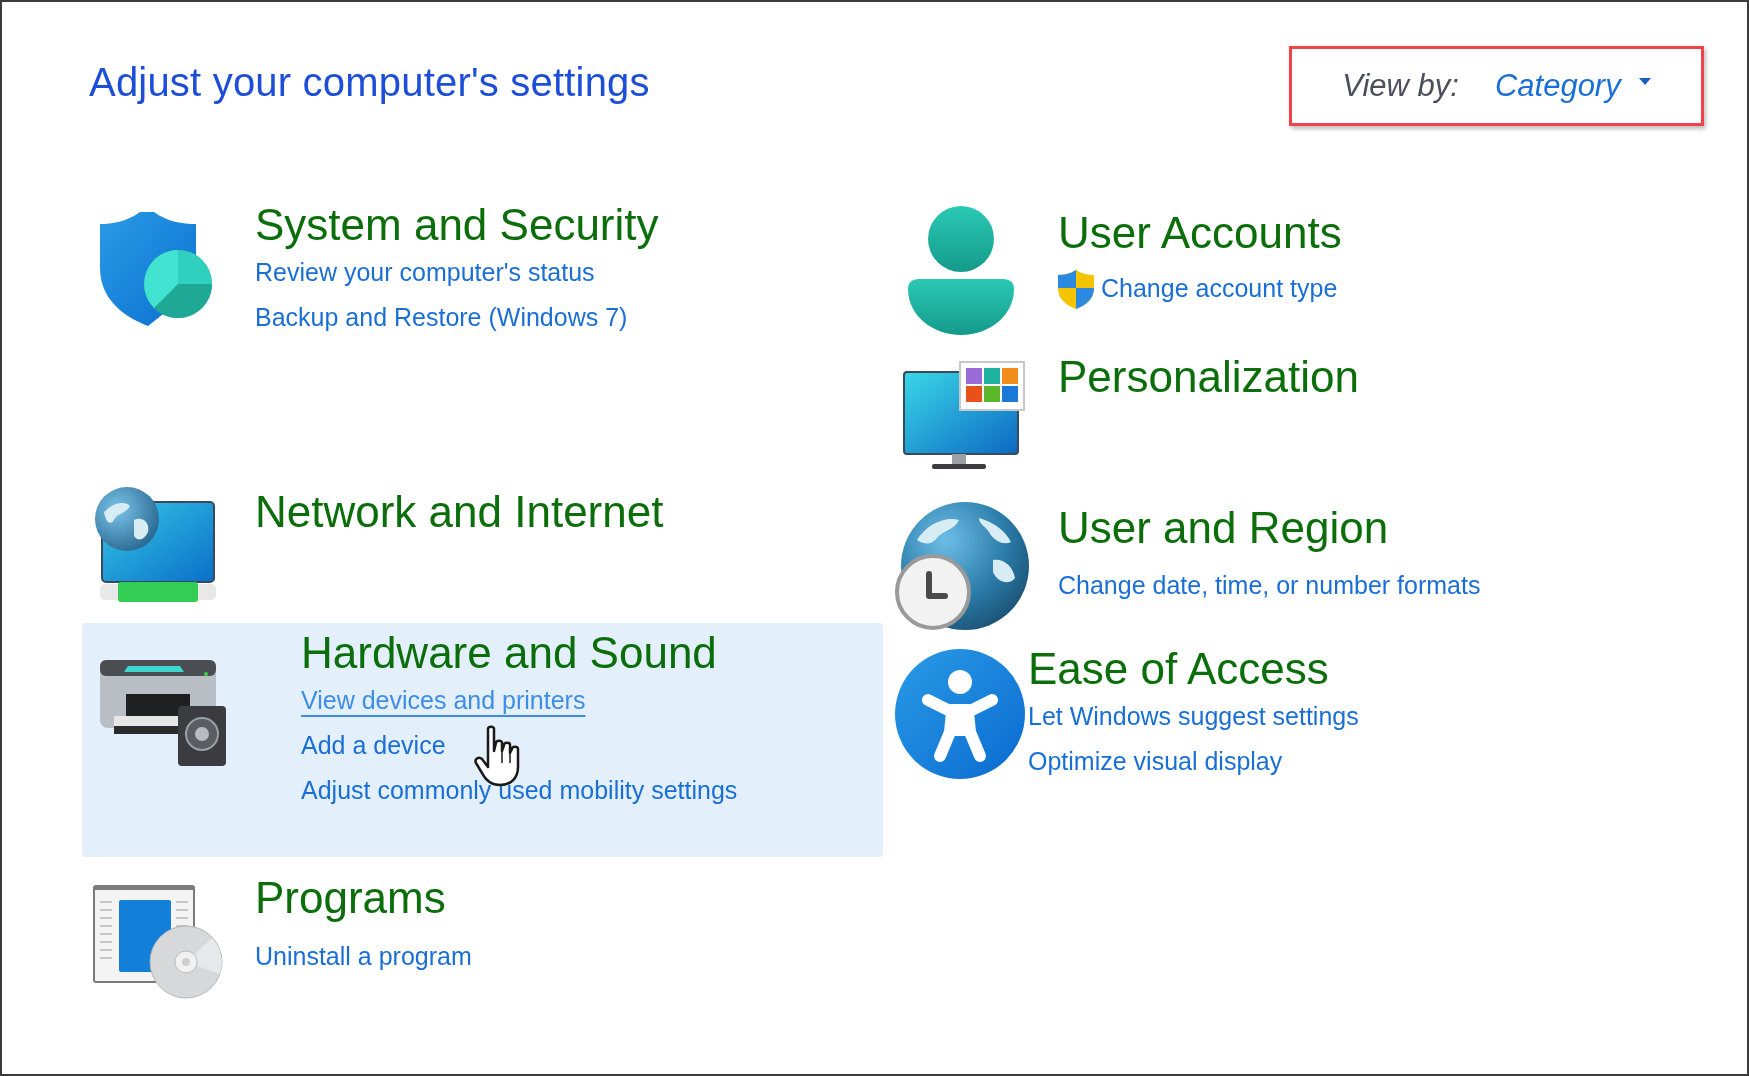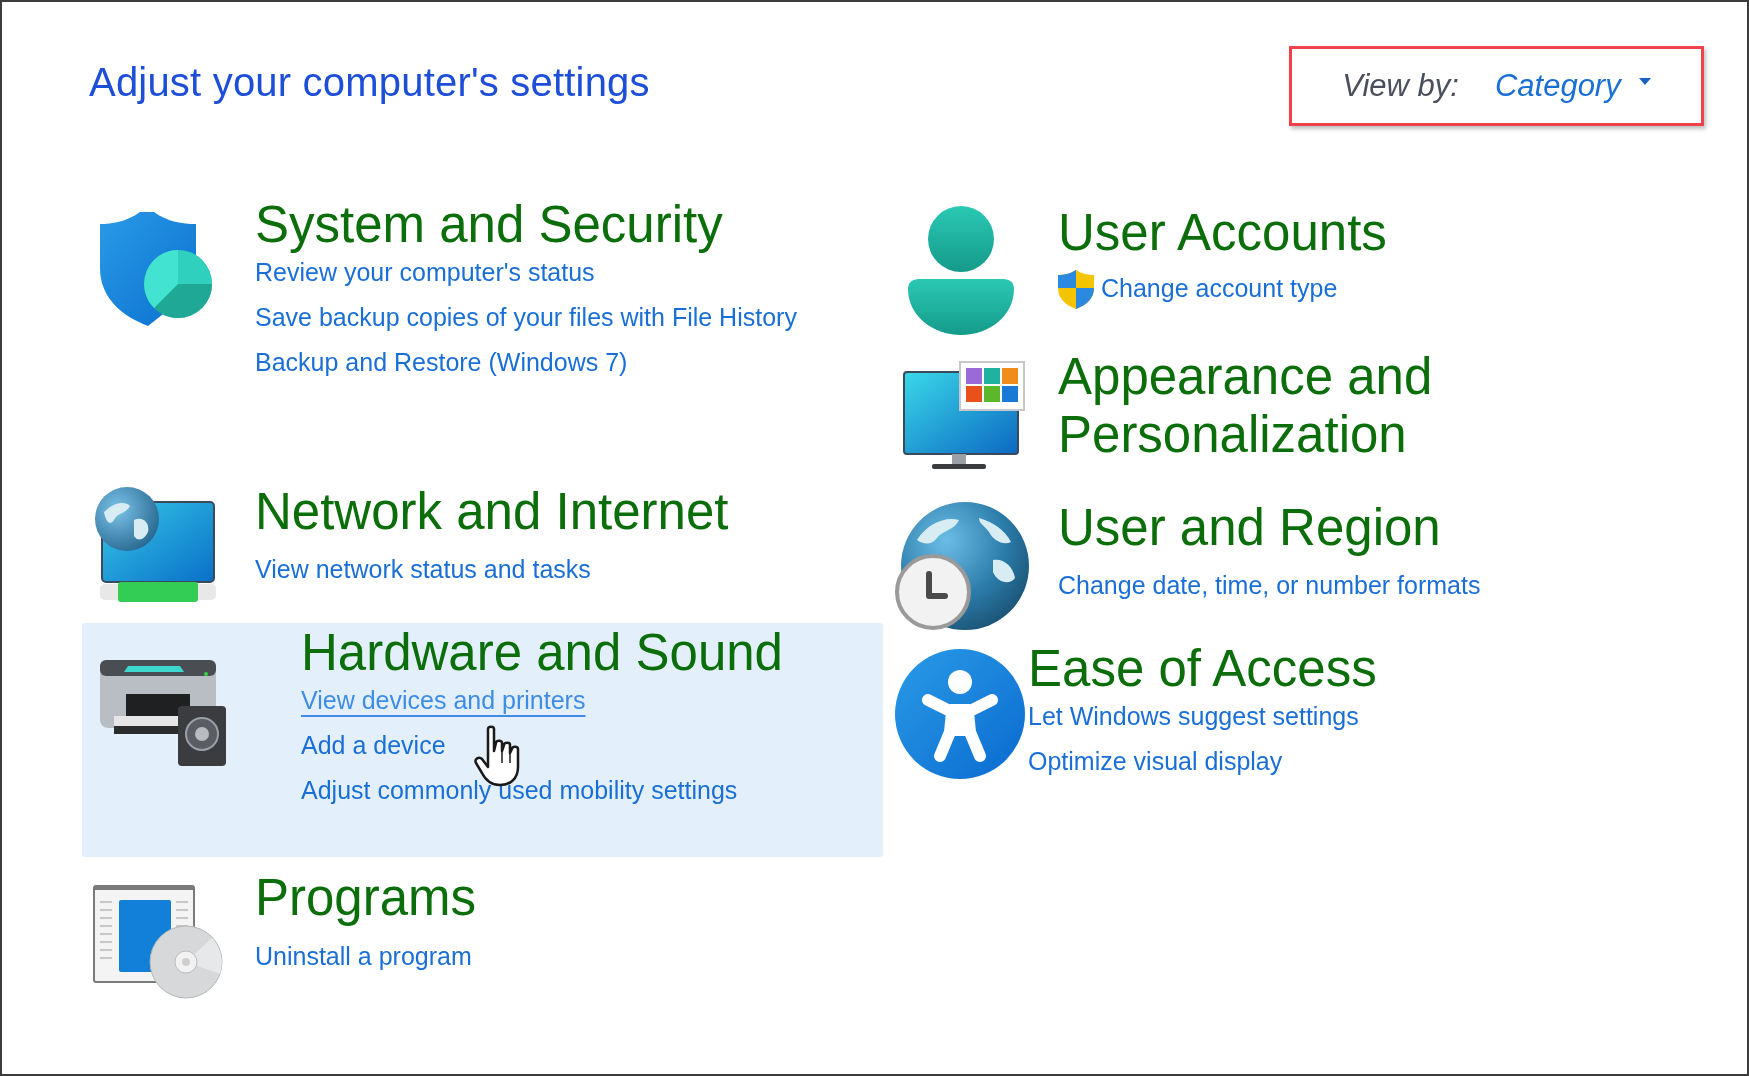--- a/index.html
+++ b/index.html
@@ -25,21 +25,21 @@
   }
   .viewby-label { font-size:31px; color:#4a4f5c; }
   .viewby-select { font-size:31px; color:#1a6fd6; display:flex; align-items:center; gap:18px; cursor:pointer;justify-content:center; }
   .caret { width:0; height:0; border-left:6px solid transparent; border-right:6px solid transparent; border-top:7px solid #1a5fc2; margin-top:-10px; }
 
   .highlight {
     position:absolute; left:82px; top:623px; width:801px; height:234px;
     background:#e3f0fc; border-radius:3px;
   }
   .cat { position:absolute; }
-  .cat-title { font-size:51px; color:#0b6e0b; line-height:50px; white-space:nowrap; cursor:pointer; }
+  .cat-title { font-size:44px; color:#0b6e0b; line-height:50px; white-space:nowrap; cursor:pointer; }
   .cat-link { display:block; font-size:25px; color:#1a6fd6; line-height:45px; cursor:pointer; white-space:nowrap; }
   .cat-link.wrap { white-space:normal; width:600px; line-height:45px; }
   .cat-link.hover { color:#3d8ce6; text-decoration:underline; text-underline-offset:6px; }
   .icon { position:absolute; }
   .uac-link { display:flex; align-items:center; gap:4px; }
   .cursor { position:absolute; left:474px; top:725px; }
 </style>
 </head>
 <body>
 
@@ -68,21 +68,20 @@
     <path d="M44 4 C30 14 16 16 4 16 L4 60 C4 90 26 108 52 118 L100 80 L100 16 C86 16 72 14 58 4 Z" fill="url(#shg)"></path>
     <circle cx="82" cy="76" r="34" fill="#22b2a0"></circle>
     <path d="M82 76 L82 42 A34 34 0 0 1 116 76 Z" fill="#2fd0be"></path>
     <path d="M82 76 L116 76 A34 34 0 0 1 58 100 Z" fill="#1fa896"></path>
     <path d="M82 76 L58 100 A34 34 0 0 1 82 42 Z" fill="#42e3d1"></path>
   </svg>
 </div>
 <div class="cat" style="left:255px;top:200px;">
   <div class="cat-title">System and Security</div>
   <a class="cat-link">Review your computer's status</a>
-  <a class="cat-link wrap">Save backup copies of your files with File History</a>
   <a class="cat-link">Backup and Restore (Windows 7)</a>
 </div>
 
 <div class="icon" style="left:94px;top:486px;">
   <svg width="126" height="126" viewBox="0 0 126 126">
     <defs>
       <linearGradient id="ng" x1="0" y1="0" x2="1" y2="1">
           <stop offset="0" stop-color="#35c8e6"></stop>
           <stop offset="1" stop-color="#0a6fc8"></stop>
         </linearGradient>
@@ -95,21 +94,20 @@
     <rect x="6" y="98" width="116" height="16" rx="5" fill="#e8e8e8"></rect>
     <rect x="24" y="96" width="80" height="20" rx="3" fill="#33cc55"></rect>
     <circle cx="33" cy="33" r="32" fill="url(#glb)"></circle>
     <path d="M10 26 C18 18 30 14 36 20 C32 28 24 26 20 34 C16 40 12 36 10 26 Z" fill="#d8ecf4"></path>
     <path d="M40 34 C48 30 56 36 54 46 C50 54 44 56 40 50 Z" fill="#d8ecf4"></path>
   </svg>
 </div>
 <div class="cat" style="left:255px;top:487px;">
   <div class="cat-title">Network and Internet</div>
   <div style="height:10px"></div>
-  <a class="cat-link">View network status and tasks</a>
 </div>
 
 <div class="icon" style="left:98px;top:658px;">
   <svg width="130" height="112" viewBox="0 0 130 112">
     <rect x="2" y="2" width="116" height="68" rx="8" fill="#b9bec4"></rect>
     <rect x="2" y="2" width="116" height="16" rx="6" fill="#4a4d52"></rect>
     <path d="M30 8 L82 8 L86 14 L26 14 Z" fill="#3dd7d0"></path>
     <circle cx="108" cy="16" r="2" fill="#36d44a"></circle>
     <rect x="28" y="36" width="64" height="22" fill="#1e2022"></rect>
     <rect x="16" y="58" width="80" height="10" fill="#e6e6e6"></rect>
@@ -195,21 +193,20 @@
     <rect x="58" y="2" width="64" height="48" fill="#ffffff" stroke="#c8c8c8" stroke-width="2"></rect>
     <rect x="64" y="8" width="16" height="16" fill="#9a6ad6"></rect>
     <rect x="82" y="8" width="16" height="16" fill="#1fb2a0"></rect>
     <rect x="100" y="8" width="16" height="16" fill="#f08c1a"></rect>
     <rect x="64" y="26" width="16" height="16" fill="#e8521a"></rect>
     <rect x="82" y="26" width="16" height="16" fill="#5ab82a"></rect>
     <rect x="100" y="26" width="16" height="16" fill="#1a78d6"></rect>
   </svg>
 </div>
 <div class="cat" style="left:1058px;top:348px;">
-  <div class="cat-title" style="line-height:58px;">Appearance and</div>
   <div class="cat-title" style="line-height:58px;">Personalization</div>
 </div>
 
 <div class="icon" style="left:893px;top:500px;">
   <svg width="136" height="134" viewBox="0 0 136 134">
     <defs>
       <radialGradient id="cg" cx="0.35" cy="0.3" r="0.8">
           <stop offset="0" stop-color="#6cbde6"></stop>
           <stop offset="0.6" stop-color="#2a7aa8"></stop>
           <stop offset="1" stop-color="#1a4e6e"></stop>

